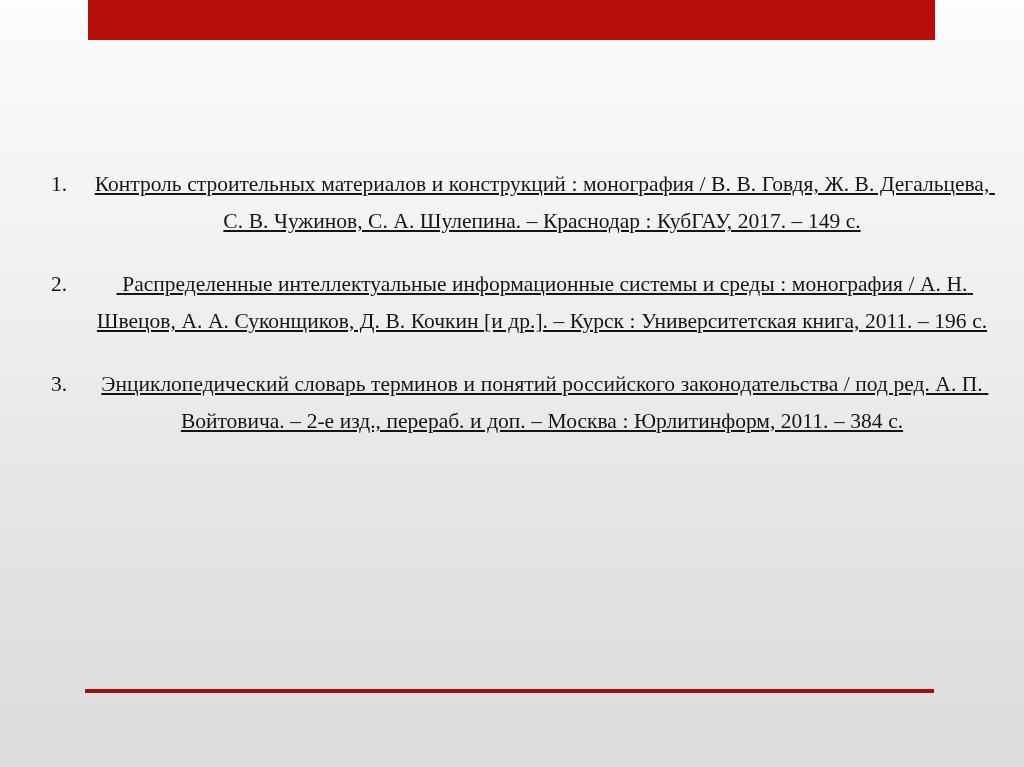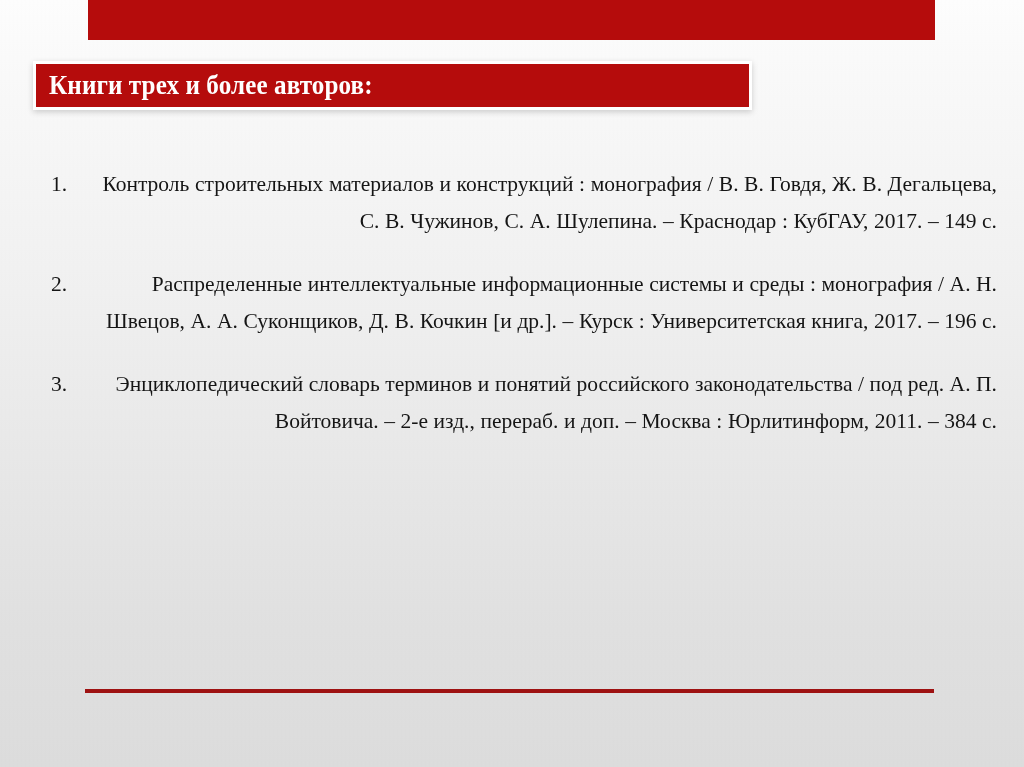--- a/index.html
+++ b/index.html
@@ -109,57 +109,55 @@
     padding-left: 6px;
     box-sizing: border-box;
     color: #151515;
     font-size: 21.5px;
     line-height: 37px;
   }
 
   .item-text {
     flex: 1 1 auto;
     max-width: 910px;
-    text-align: right;
+    text-align: center;
     white-space: pre-wrap;
     word-spacing: 0.2px;
+    text-decoration: underline;
   }
 
   
   .bottom-rule {
     position: absolute;
     left: 85px;
     top: 689px;
     width: 849px;
     height: 4px;
     background: #9e1212;
     z-index: 3;
   }
 </style>
 </head>
 <body>
 
 <div class="slide">
 
   <div class="top-bar"></div>
 
-  <div class="title-plate">
-    <div class="title-text">Книги трех и более авторов:</div>
-  </div>
 
   <div class="body-list">
 
     <div class="list-item">
       <div class="item-number">1.</div>
       <div class="item-text">Контроль строительных материалов и конструкций : монография / В. В. Говдя, Ж. В. Дегальцева, С. В. Чужинов, С. А. Шулепина. – Краснодар : КубГАУ, 2017. – 149 с.</div>
     </div>
 
     <div class="list-item">
       <div class="item-number">2.</div>
-      <div class="item-text"> Распределенные интеллектуальные информационные системы и среды : монография / А. Н. Швецов, А. А. Суконщиков, Д. В. Кочкин [и др.]. – Курск : Университетская книга, 2017. – 196 с.</div>
+      <div class="item-text"> Распределенные интеллектуальные информационные системы и среды : монография / А. Н. Швецов, А. А. Суконщиков, Д. В. Кочкин [и др.]. – Курск : Университетская книга, 2011. – 196 с.</div>
     </div>
 
     <div class="list-item">
       <div class="item-number">3.</div>
       <div class="item-text">Энциклопедический словарь терминов и понятий российского законодательства / под ред. А. П. Войтовича. – 2-е изд., перераб. и доп. – Москва : Юрлитинформ, 2011. – 384 с.</div>
     </div>
 
   </div>
 
   <div class="bottom-rule"></div>

